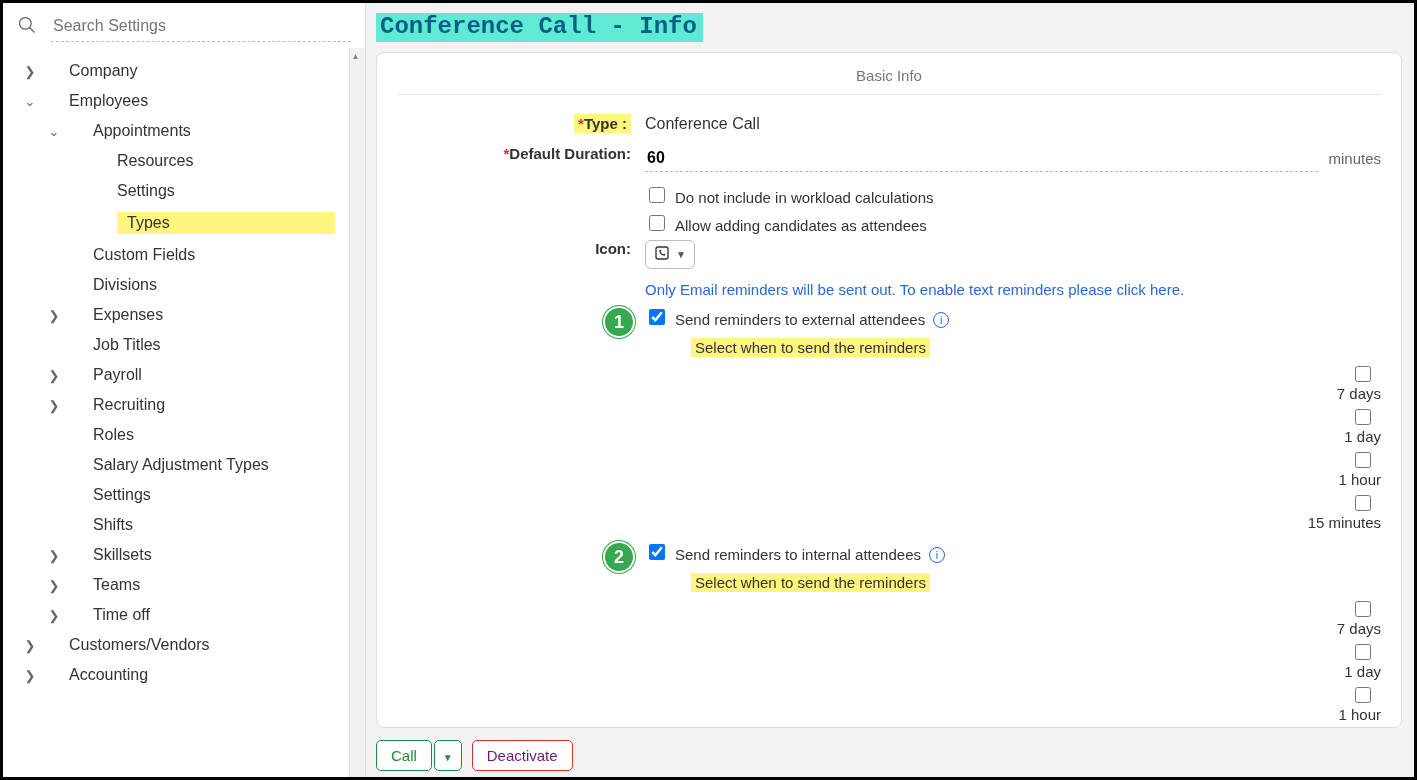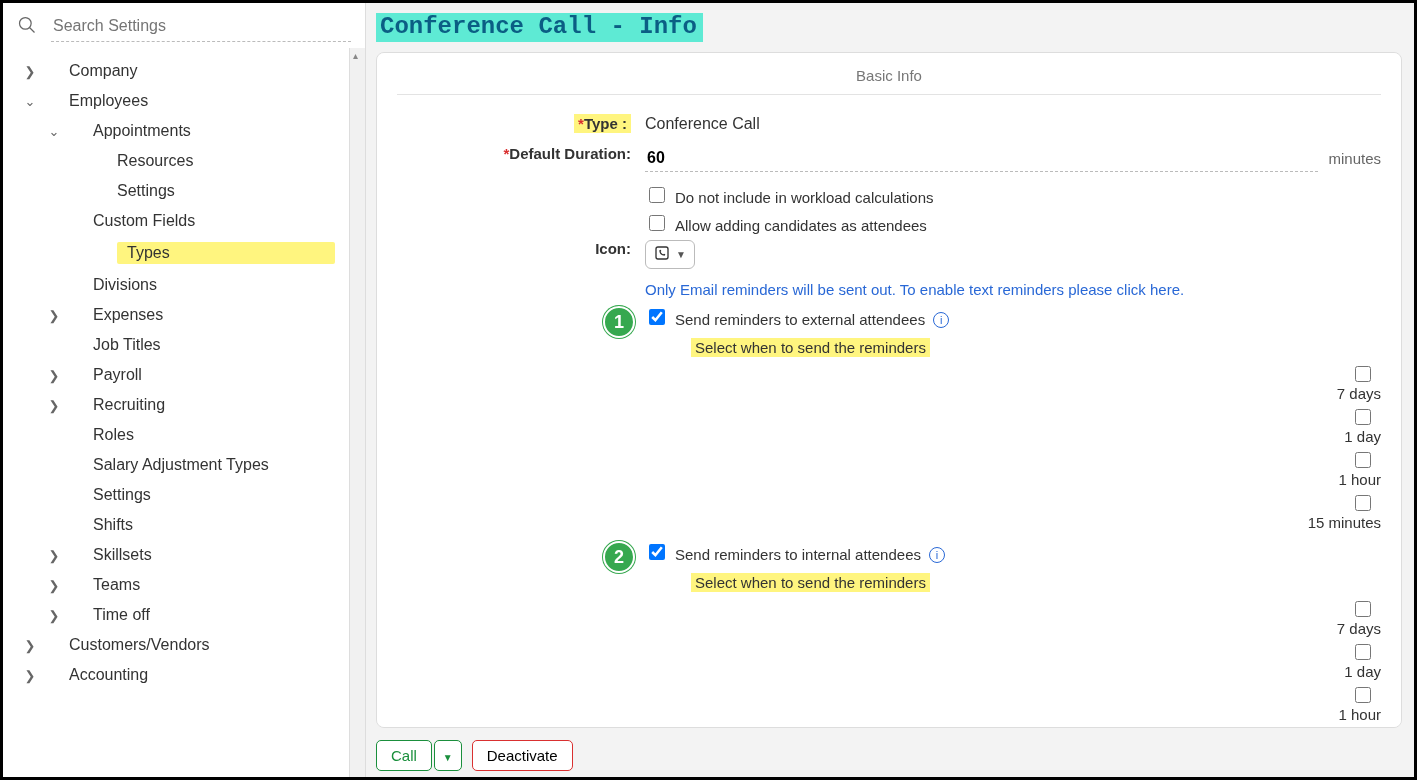--- a/index.html
+++ b/index.html
@@ -153,21 +153,21 @@
     width:16px;height:16px;border:1px solid #2968d6;border-radius:50%;
     color:#2968d6;font-size:11px;display:inline-flex;align-items:center;justify-content:center;
   }
   .sub-hint { display:inline-block; background:#fff57f; padding:1px 4px; margin:4px 0 6px 46px; }
   .options { margin-left:70px; }
   .options .chk-row { margin-bottom:4px;flex-direction:column; }
   .action-row { display:flex; align-items:center; gap:10px; margin-top:12px; }
   .btn { border-radius:5px; padding:6px 14px; font-size:15px; cursor:pointer; background:#fff; }
   .btn-save { color:#1a8f3c; border:1px solid #1a8f3c; }
   .btn-split { color:#1a8f3c; border:1px solid #1a8f3c; padding:6px 8px; margin-left:-8px; border-left:1px solid #1a8f3c;}
-  .btn-danger { color:#000000; border:1px solid #d93030; }
+  .btn-danger { color:#701a75; border:1px solid #d93030; }
   .meta { margin-top:10px; font-size:14px; color:#555; }
   .meta b { color:#333; }
   .scroll-stub {
     width:16px;
     background:#f1f1f1;
     border-left:1px solid #ddd;
     position:relative;
   }
   .scroll-stub::before{
     content:"▴";position:absolute;top:2px;left:3px;color:#888;font-size:10px;
@@ -201,25 +201,25 @@
         <div class="nav-item lvl1">
           <span class="chev">⌄</span>
           <span class="lbl">Appointments</span>
         </div>
           <div class="nav-item lvl3">
           <span class="lbl">Resources</span>
         </div>
           <div class="nav-item lvl3">
           <span class="lbl">Settings</span>
         </div>
-          <div class="nav-item lvl2">
+          <div class="nav-item lvl3">
+          <span class="lbl highlight-pill">Types</span>
+        </div>
+        <div class="nav-item lvl2">
           <span class="lbl">Custom Fields</span>
-        </div>
-        <div class="nav-item lvl3">
-          <span class="lbl highlight-pill">Types</span>
         </div>
         <div class="nav-item lvl2">
           <span class="lbl">Divisions</span>
         </div>
         <div class="nav-item lvl1">
           <span class="chev">❯</span>
           <span class="lbl">Expenses</span>
         </div>
         <div class="nav-item lvl2">
           <span class="lbl">Job Titles</span>

